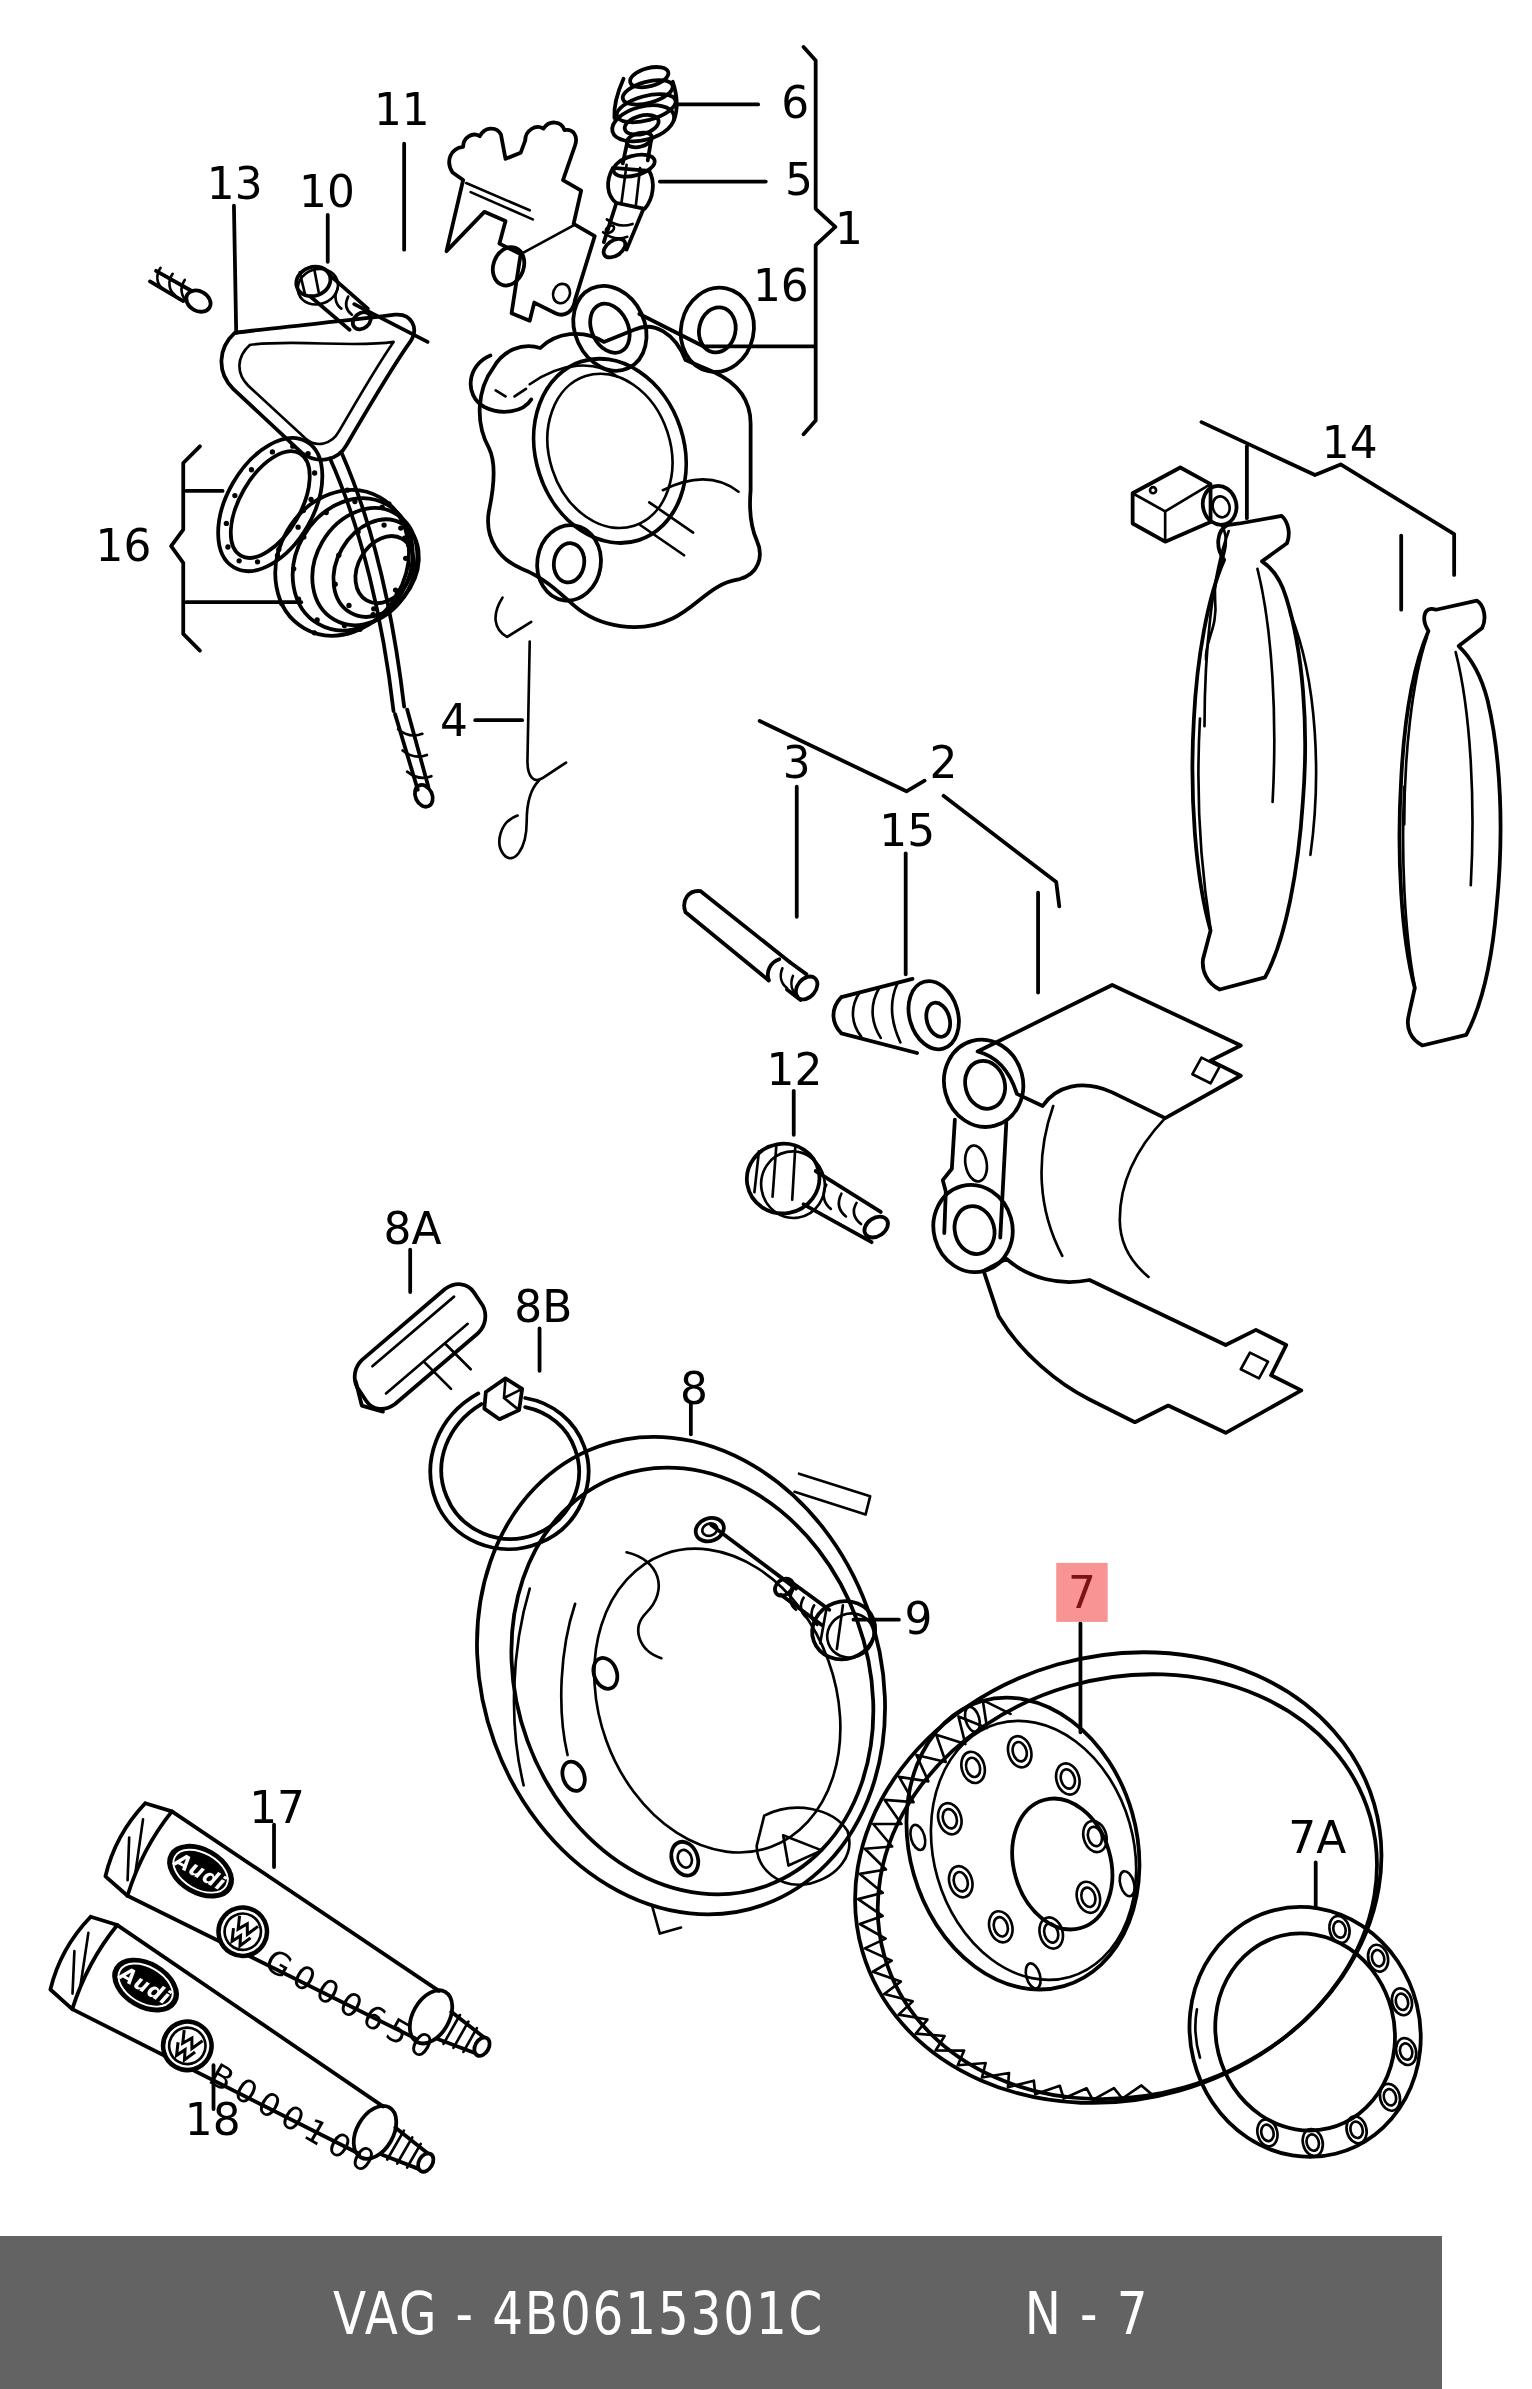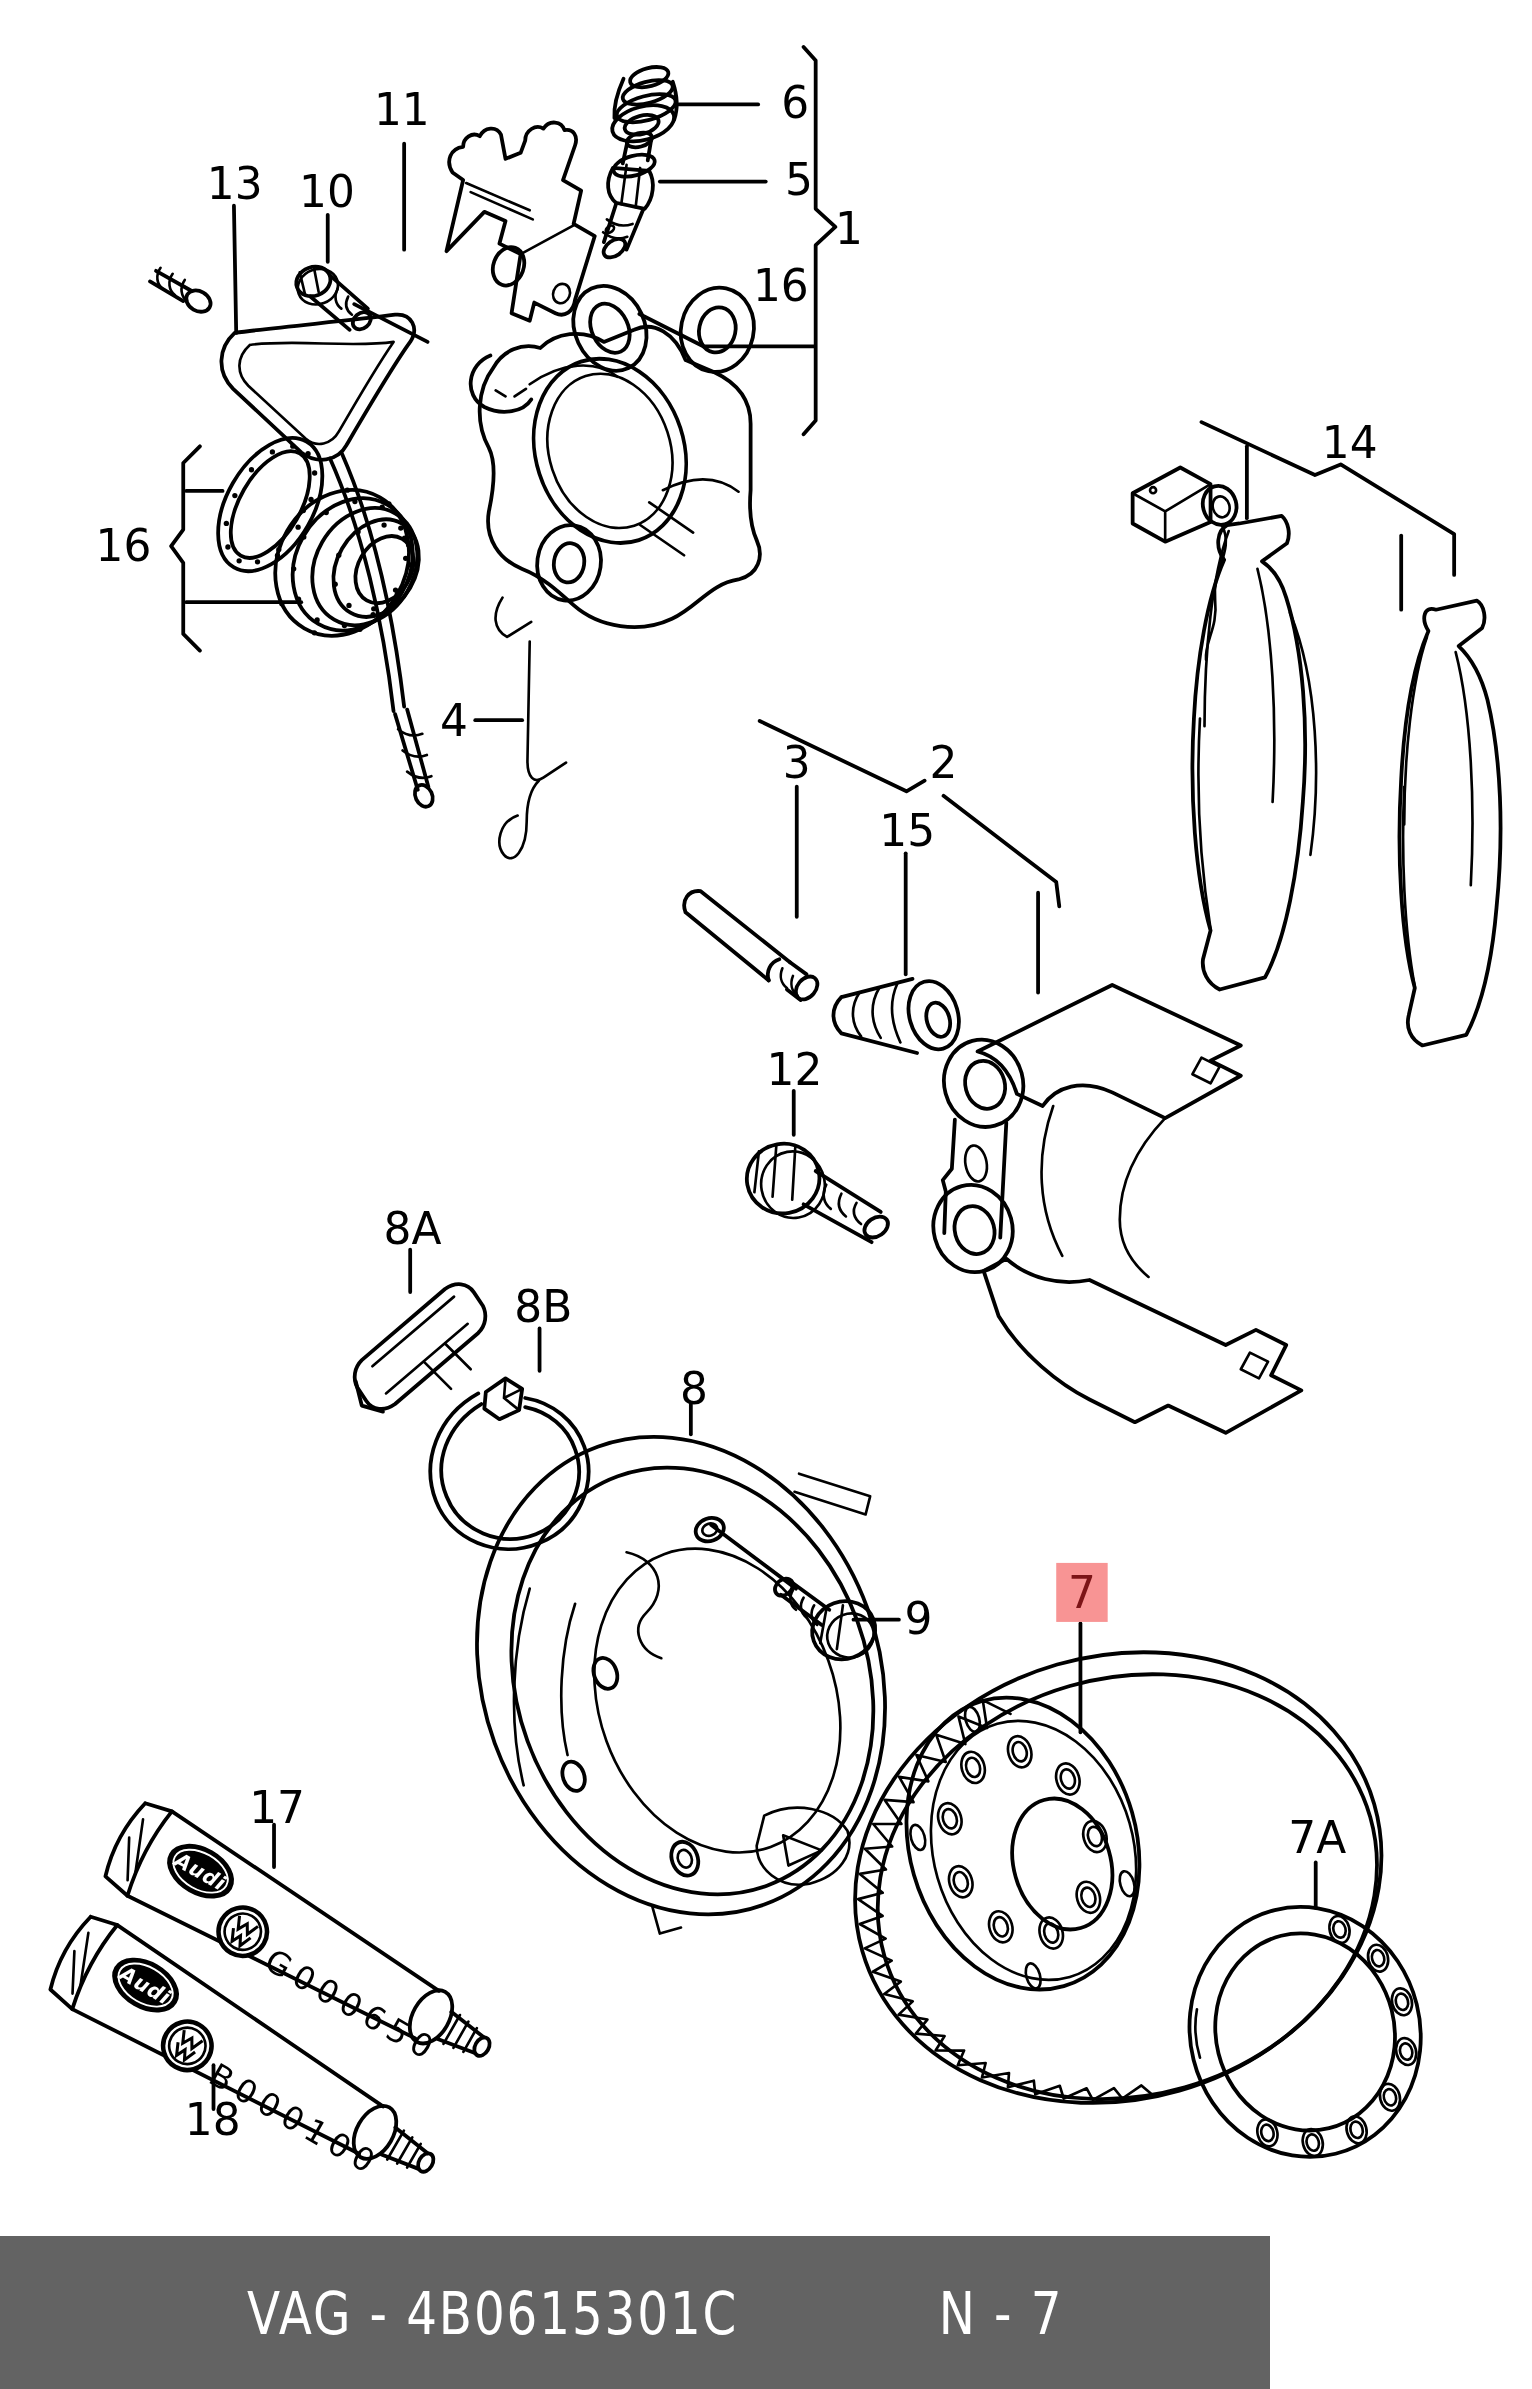--- a/index.html
+++ b/index.html
@@ -5,21 +5,21 @@
   html,body{margin:0;padding:0;background:#fff;}
   body{width:1533px;height:2389px;position:relative;font-family:"DejaVu Sans",sans-serif;}
   #stage{position:absolute;left:0;top:0;width:1533px;height:2389px;}
   svg{position:absolute;left:0;top:0;}
   .ln{fill:none;stroke:#000;stroke-width:5;stroke-linecap:round;stroke-linejoin:round;}
   .thin{stroke-width:3.5;}
   .lbl{font-family:"DejaVu Sans",sans-serif;font-size:58px;fill:#000;}
   .lbl-hl{font-family:"DejaVu Sans",sans-serif;font-size:58px;fill:#7c1417;}
   .tube-code{font-family:"DejaVu Sans",sans-serif;font-size:42px;letter-spacing:9px;fill:#000;}
   .audi-txt{font-family:"DejaVu Sans",sans-serif;font-size:27px;font-style:italic;font-weight:bold;fill:#fff;letter-spacing:1px;}
-  #footer-bar{position:absolute;left:0;top:2236px;width:1270px;height:154px;background:#636363;
+  #footer-bar{position:absolute;left:0;top:2236px;width:1442px;height:154px;background:#636363;
     display:flex;align-items:center;justify-content:center;gap:132px;}
   #footer-bar .ftxt{color:#fff;font-size:59px;letter-spacing:2.3px;transform:scaleX(0.82);white-space:nowrap;}
 </style>
 </head>
 <body>
 
 <div id="stage">
 <svg width="1533" height="2389" viewBox="0 0 2026 3158">
 
   <g>

